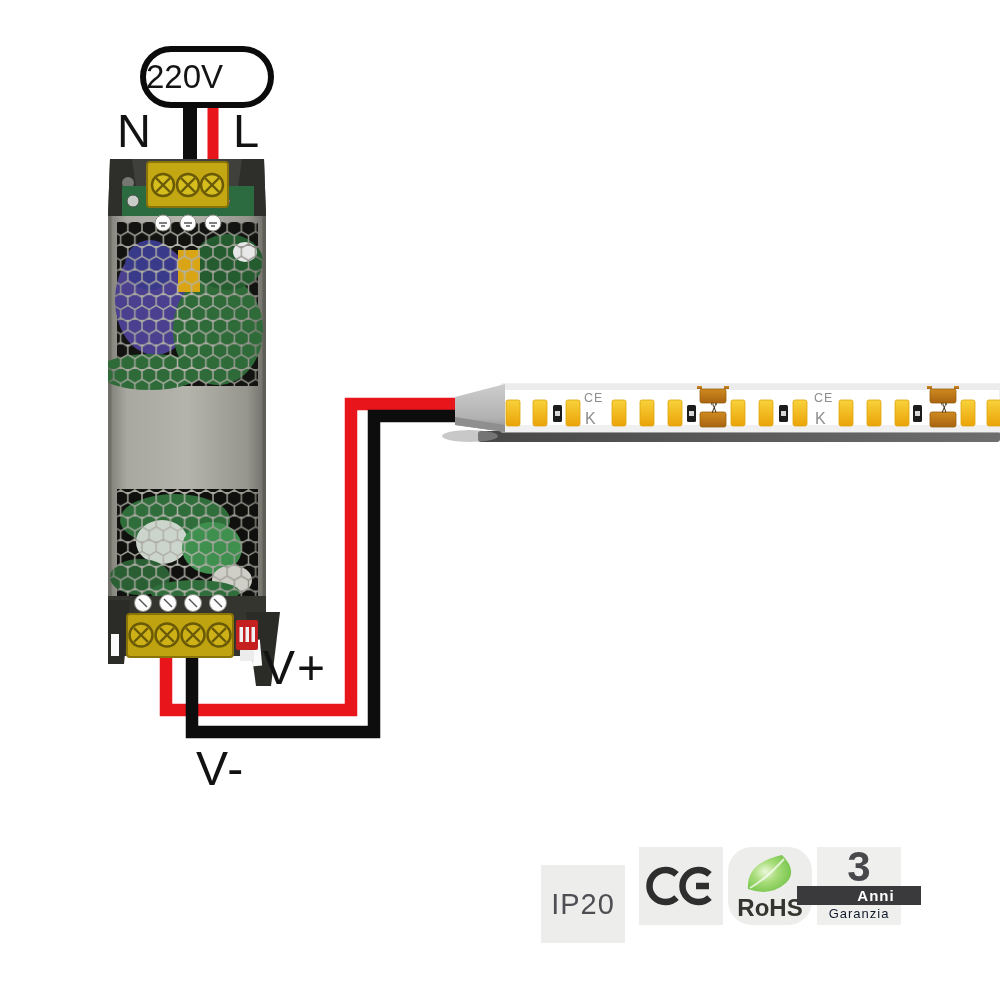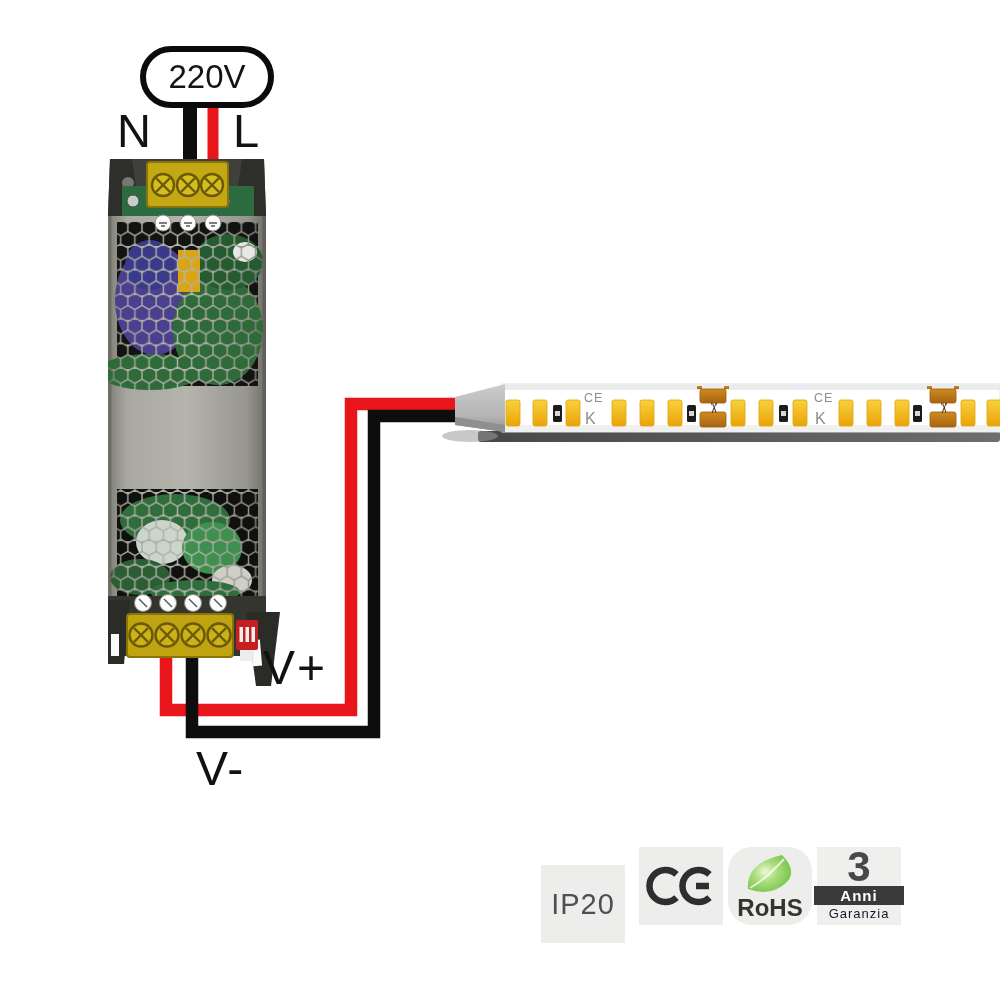--- a/index.html
+++ b/index.html
@@ -4,30 +4,30 @@
 <style>
   html,body{margin:0;padding:0;background:#ffffff;}
   .stage{position:relative;width:1000px;height:1000px;background:#fff;overflow:hidden;
          font-family:"Liberation Sans","DejaVu Sans",sans-serif;}
   svg{font-family:"Liberation Sans","DejaVu Sans",sans-serif;}
   .abs{position:absolute;}
   .lbl{position:absolute;color:#121212;font-family:"Liberation Sans","DejaVu Sans",sans-serif;}
   .nl{font-size:47px;font-weight:400;}
   .vpm{font-size:48px;font-weight:400;letter-spacing:2px;}
   .oval{position:absolute;left:140px;top:46px;width:122px;height:50px;background:#fff;
-        border:6px solid #0b0b0b;border-radius:32px;display:flex;align-items:center;justify-content:center;
+        border:6px solid #0b0b0b;border-radius:32px;display:flex;align-items:center;justify-content:flex-start;
         font-size:33px;color:#141414;letter-spacing:0px;z-index:5;}
   .title{position:absolute;left:399px;top:319px;font-size:28px;color:#3d3d3d;letter-spacing:0.4px;}
   .badges{position:absolute;left:0;top:0;}
   .badge{position:absolute;top:847px;width:84px;height:78px;background:#ededeb;
          display:flex;align-items:center;justify-content:center;}
   .badge-ip{font-size:29px;color:#4e4e54;letter-spacing:1px;margin-top:18px;}
   .badge-anni{flex-direction:column;justify-content:flex-start;background:#efefed;}
   .anni-num{font-size:42px;line-height:38px;font-weight:bold;color:#48484c;margin-top:1px;}
-  .anni-bar{width:90px;height:19px;background:#3a3a3c;display:flex;align-items:center;justify-content:center;}
+  .anni-bar{width:90px;height:19px;background:#3a3a3c;display:flex;align-items:center;justify-content:center;padding-left:34px;}
   .anni-bar span{color:#ffffff;font-size:15px;font-weight:bold;letter-spacing:1px;}
   .anni-gar{font-size:13px;color:#0f172a;letter-spacing:1px;margin-top:1px;}
 </style>
 </head>
 <body>
 
 <div class="stage">
 
   <svg class="abs" width="1000" height="1000" viewBox="0 0 1000 1000">
     <defs>

